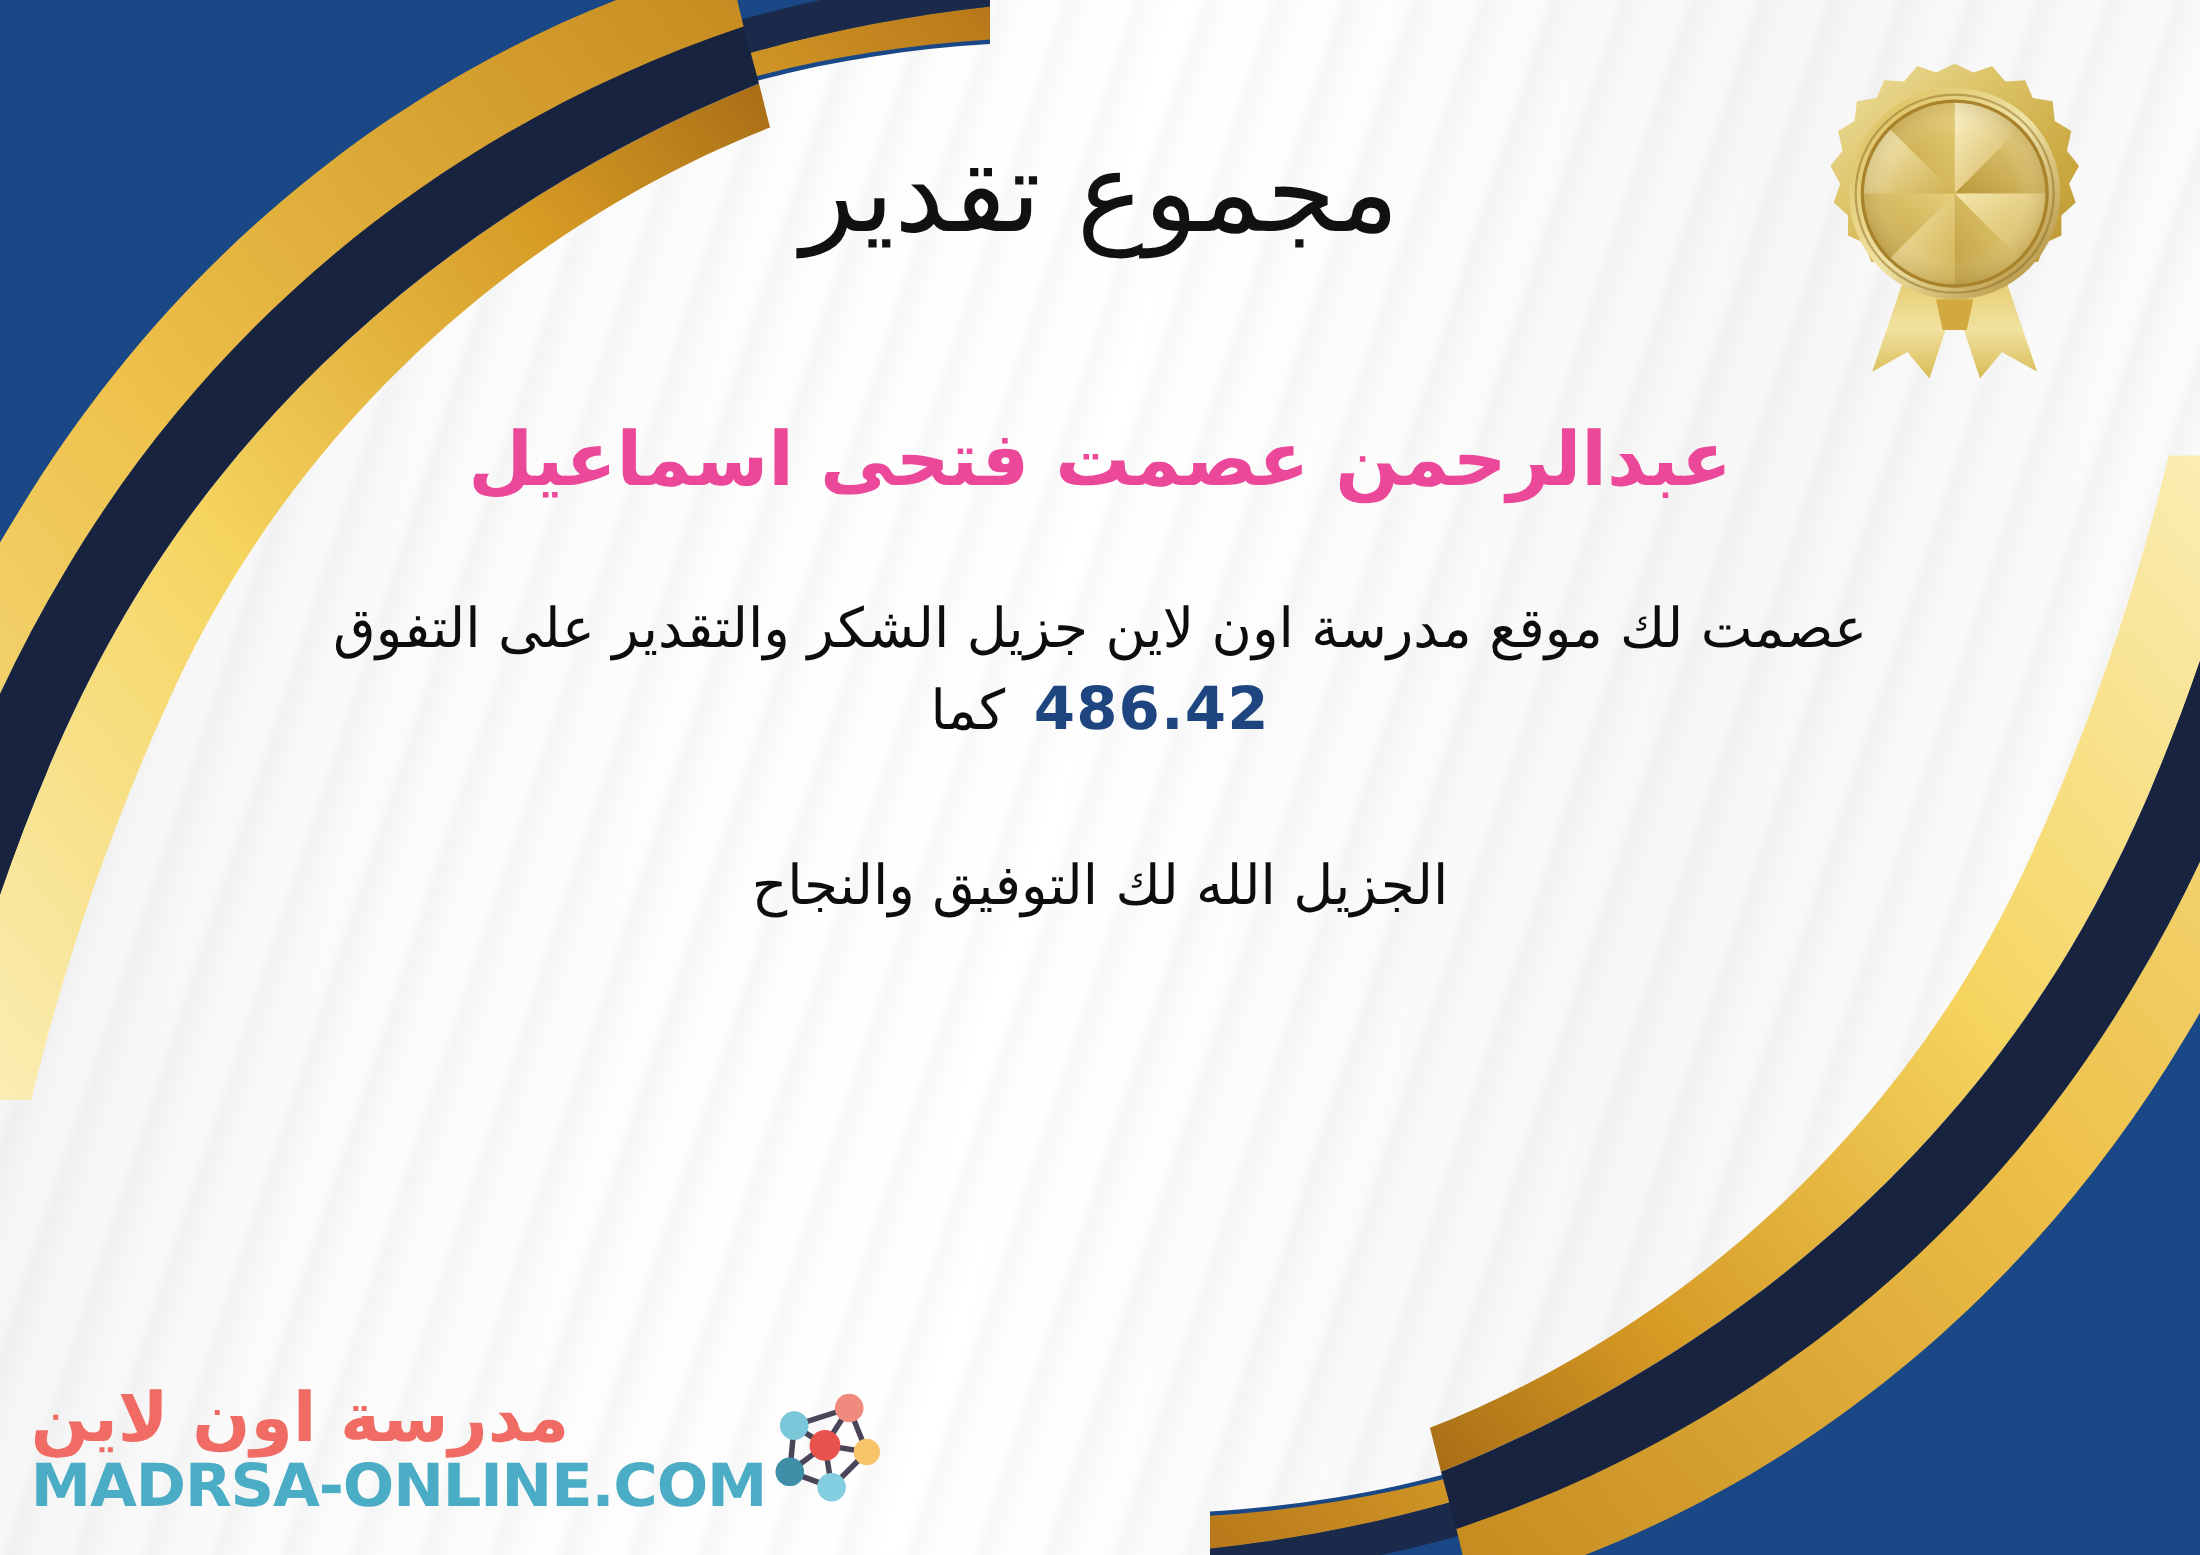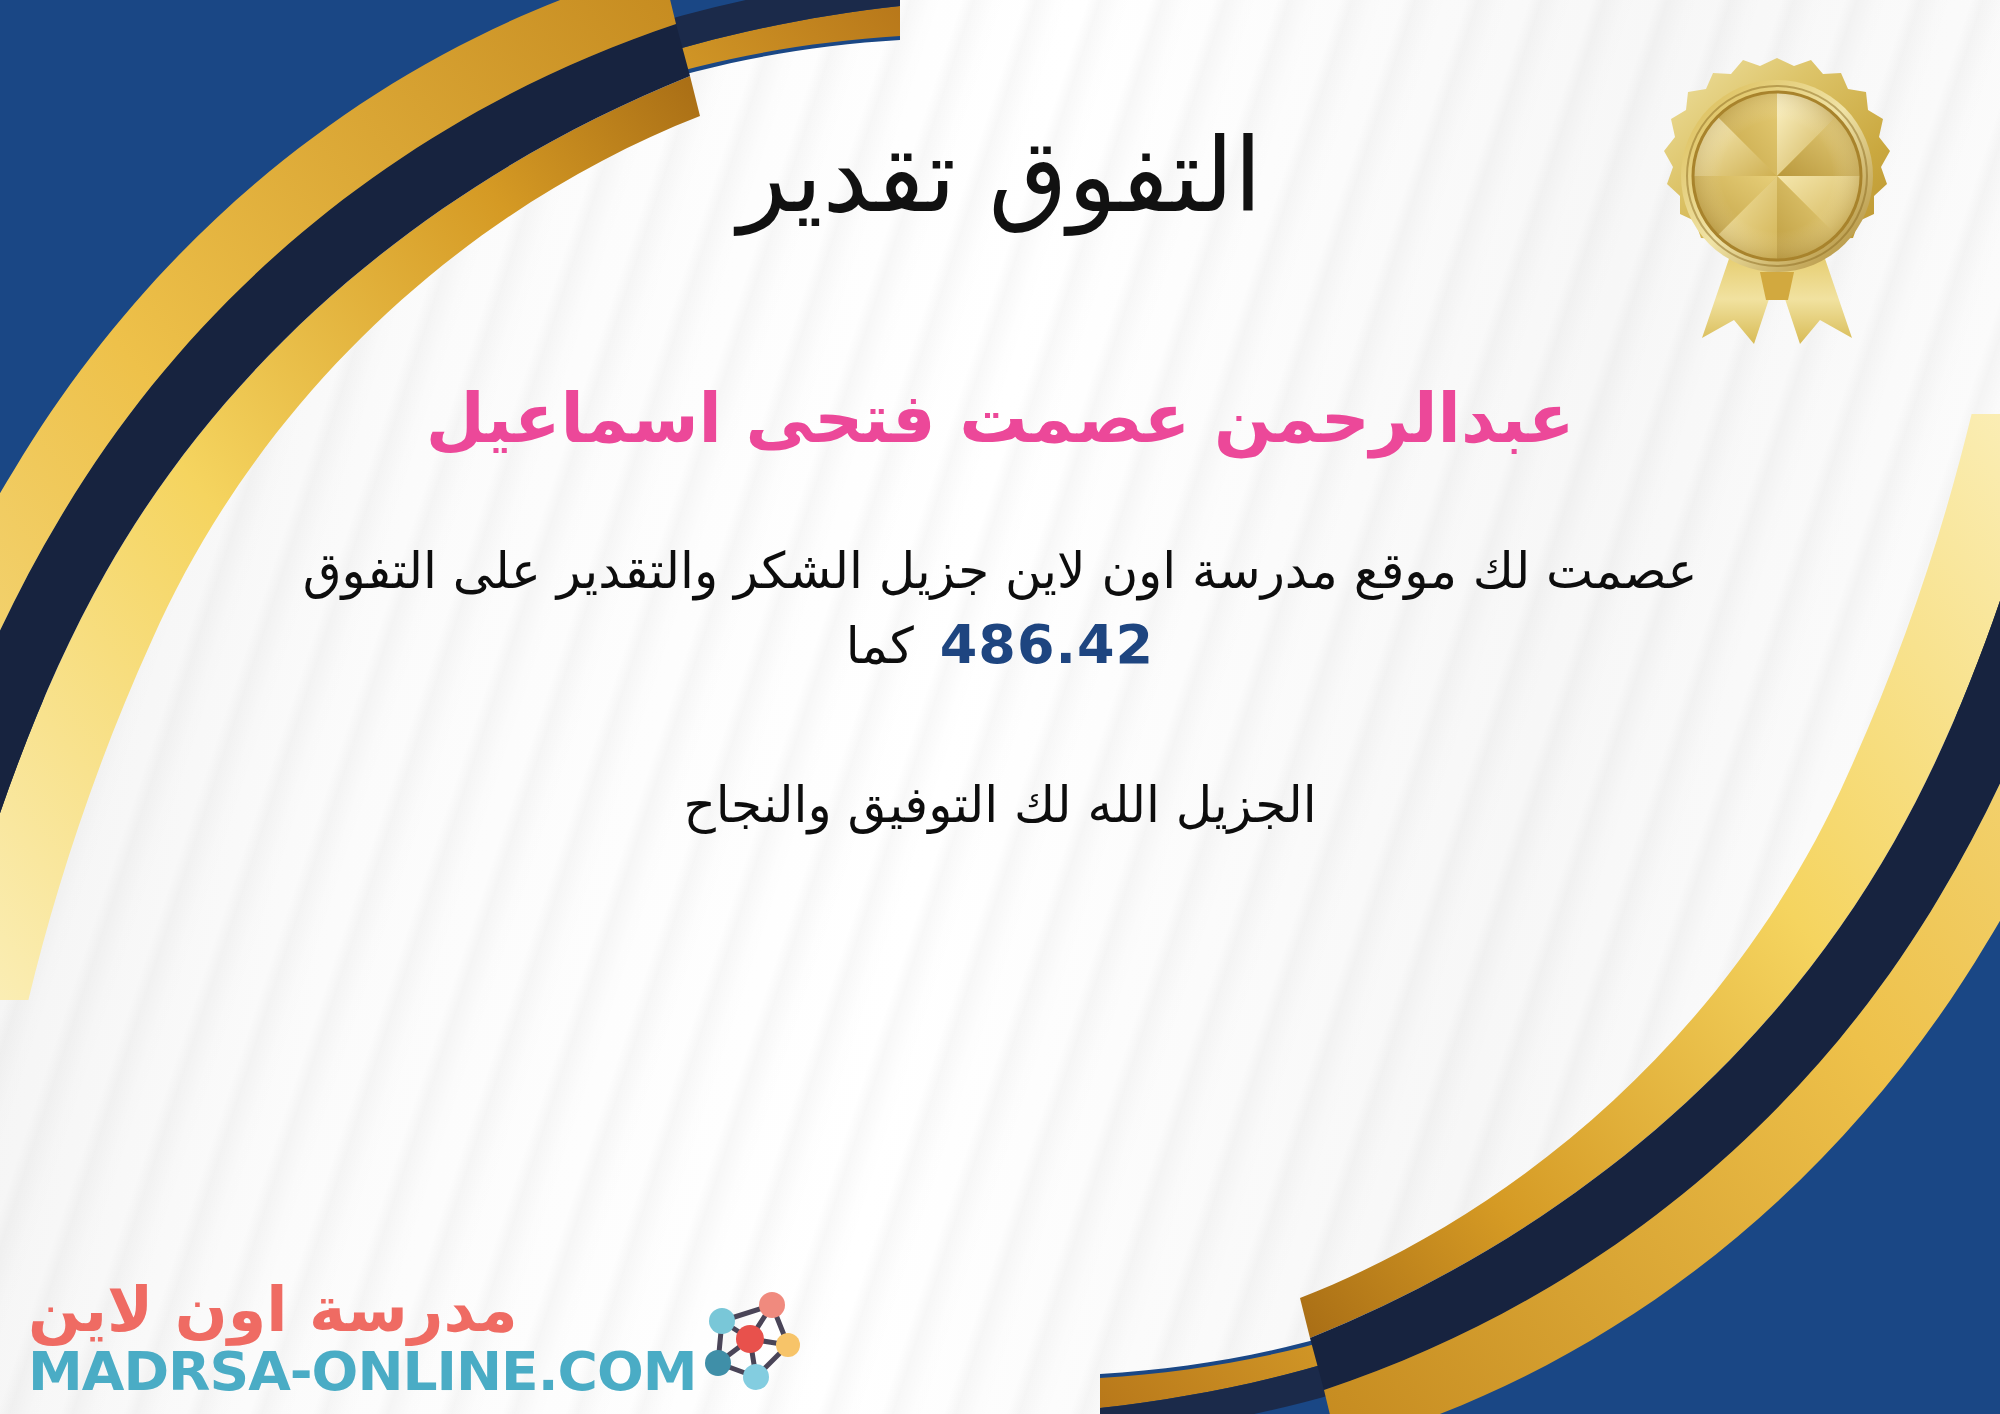--- a/index.html
+++ b/index.html
@@ -123,24 +123,24 @@
     font-size: 50px;
     color: #0d0d0d;
     direction: rtl;
     line-height: 1.4;
   }
 
   
   .brand-logo {
     position: absolute;
     left: 28px;
-    bottom: 15px;
+    bottom: 36px;
     display: flex;
     flex-direction: row-reverse;
-    align-items: center;
+    align-items: flex-start;
     gap: 10px;
     direction: ltr;
   }
   .brand-text {
     display: flex;
     flex-direction: column;
     align-items: flex-start;
     line-height: 1;
   }
   .brand-ar {
@@ -312,21 +312,21 @@
         <path d="M135,128 L51,128 A84,84 0 0,1 76,69 Z" fill="url(#w1)" opacity="0.9"></path>
         <path d="M135,128 L76,69 A84,84 0 0,1 135,44 Z" fill="url(#w2)" opacity="0.7"></path>
       </g>
       <circle cx="135" cy="128" r="84" fill="url(#faceShade)"></circle>
       <circle cx="135" cy="128" r="84" fill="none" stroke="#a8832c" stroke-width="3"></circle>
     </g>
   </svg>
 
   <div class="content">
 
-    <div class="cert-title">التفوق تقدير</div>
+    <div class="cert-title">مجموع تقدير</div>
 
     <div class="recipient-name">عبدالرحمن عصمت فتحى اسماعيل</div>
 
     <div class="body-block">
       <div class="body-line">عصمت لك موقع مدرسة اون لاين جزيل الشكر  والتقدير على التفوق</div>
 
       <div class="body-line l2">
         <span class="score-value">486.42</span>
         <span>كما</span>
       </div>

